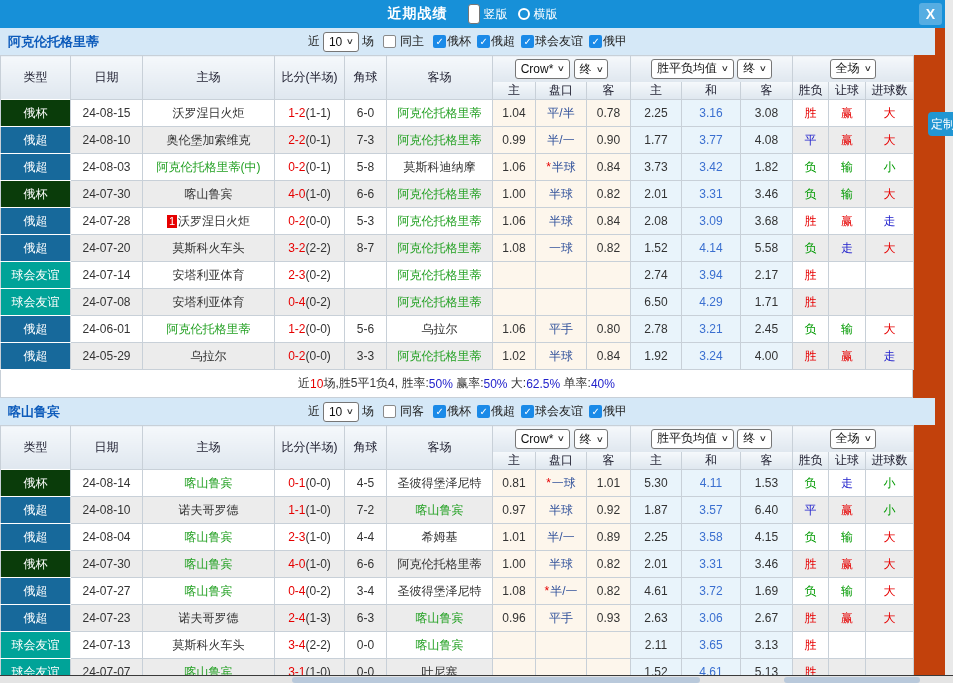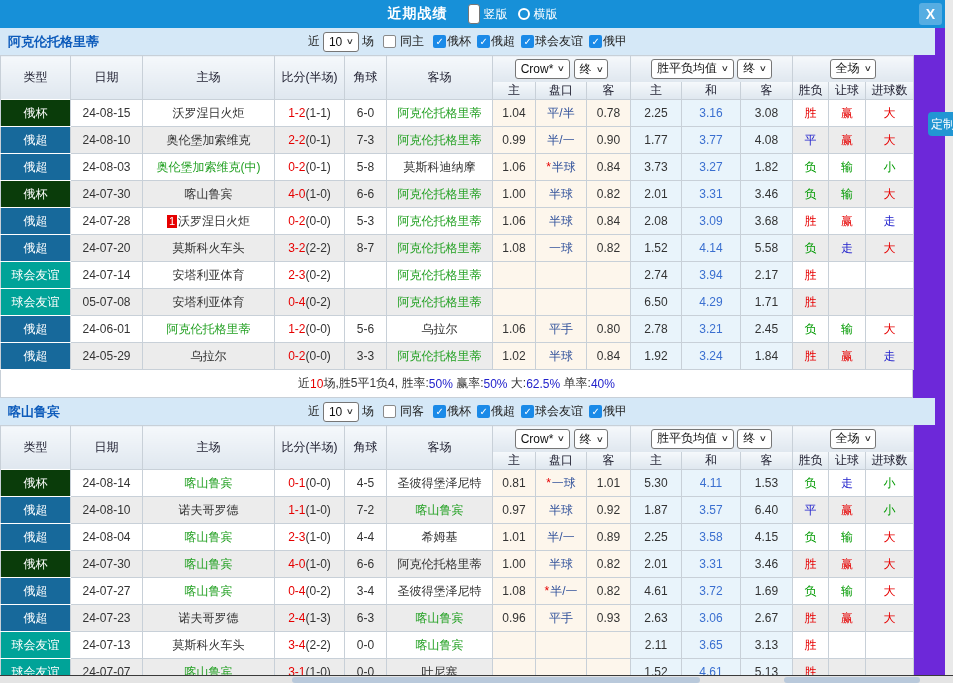--- a/index.html
+++ b/index.html
@@ -1,18 +1,18 @@
 <!DOCTYPE html>
 <html><head>
 <meta charset="utf-8">
 <style>
   * { box-sizing: border-box; margin: 0; padding: 0; }
   html,body { width: 953px; height: 683px; overflow: hidden; }
   body { background: #e9e9e9; font-family: "Liberation Sans", "DejaVu Sans", sans-serif; position: relative; }
-  .stage { position: absolute; left: 0; top: 0; width: 945px; height: 683px; background: #6d28d9; }
+  .stage { position: absolute; left: 0; top: 0; width: 945px; height: 683px; background: #c2410c; }
 
   
   .titlebar { position: relative; width: 945px; height: 28px; background: #1790d8; display: flex; align-items: center; justify-content: center; }
   .titlebar .title { color: #fff; font-weight: bold; font-size: 14px; letter-spacing: 1px; }
   .radio-group { display: inline-flex; align-items: center; margin-left: 4px; gap: 10px; padding-left: 16px; }
   .radio-item { display: inline-flex; align-items: center; gap: 4px; cursor: pointer; }
   .radio-circle { width: 12px; height: 12px; border: 2px solid #fff; border-radius: 50%; background: transparent; display: inline-block; }
   .radio-circle.sel { background: #fff; }
   .radio-label { color: #fff; font-size: 12px; }
   .close-btn { position: absolute; right: 3px; top: 3px; width: 23px; height: 22px; background: #56ade2; border-radius: 3px; display: flex; align-items: center; justify-content: center; cursor: pointer; }
@@ -203,29 +203,29 @@
             <td class="avg">1.77</td>
             <td class="avg mid">3.77</td>
             <td class="avg">4.08</td>
             <td class="res-b">平</td>
             <td class="res-r">赢</td>
             <td class="res-r">大</td>
           </tr>
           <tr class="">
             <td class="ct" style="background: rgb(23, 105, 155);">俄超</td>
             <td>24-08-03</td>
-            <td><span class="grn">奥伦堡加索维克(中)</span></td>
+            <td><span class="grn">阿克伦托格里蒂(中)</span></td>
             <td><span class="sc">0-2</span><span class="hf">(0-1)</span></td>
             <td>5-8</td>
             <td><span class="">莫斯科迪纳摩</span></td>
             <td class="odds">1.06</td>
             <td class="odds"><span class="star">*</span><span class="hc-text">半球</span></td>
             <td class="odds">0.84</td>
             <td class="avg">3.73</td>
-            <td class="avg mid">3.27</td>
+            <td class="avg mid">3.42</td>
             <td class="avg">1.82</td>
             <td class="res-g">负</td>
             <td class="res-g">输</td>
             <td class="res-g">小</td>
           </tr>
           <tr class="alt">
             <td class="ct" style="background: rgb(10, 60, 10);">俄杯</td>
             <td>24-07-30</td>
             <td><span class="">喀山鲁宾</span></td>
             <td><span class="sc">4-0</span><span class="hf">(1-0)</span></td>
@@ -287,21 +287,21 @@
             <td class="odds"></td>
             <td class="avg">2.74</td>
             <td class="avg mid">3.94</td>
             <td class="avg">2.17</td>
             <td class="res-r">胜</td>
             <td class=""></td>
             <td class=""></td>
           </tr>
           <tr class="alt">
             <td class="ct" style="background: rgb(0, 163, 152);">球会友谊</td>
-            <td>05-07-08</td>
+            <td>24-07-08</td>
             <td><span class="">安塔利亚体育</span></td>
             <td><span class="sc">0-4</span><span class="hf">(0-2)</span></td>
             <td></td>
             <td><span class="grn">阿克伦托格里蒂</span></td>
             <td class="odds"></td>
             <td class="odds"><span class="hc-text"></span></td>
             <td class="odds"></td>
             <td class="avg">6.50</td>
             <td class="avg mid">4.29</td>
             <td class="avg">1.71</td>
@@ -331,21 +331,21 @@
             <td>24-05-29</td>
             <td><span class="">乌拉尔</span></td>
             <td><span class="sc">0-2</span><span class="hf">(0-0)</span></td>
             <td>3-3</td>
             <td><span class="grn">阿克伦托格里蒂</span></td>
             <td class="odds">1.02</td>
             <td class="odds"><span class="hc-text">半球</span></td>
             <td class="odds">0.84</td>
             <td class="avg">1.92</td>
             <td class="avg mid">3.24</td>
-            <td class="avg">1.84</td>
+            <td class="avg">4.00</td>
             <td class="res-r">胜</td>
             <td class="res-r">赢</td>
             <td class="res-b">走</td>
           </tr>
         </tbody>
     </table>
     <div class="summary" id="summary-0">
         <span class="seg-d">近</span>
         <span class="seg-r">10</span>
         <span class="seg-d">场,胜5平1负4, 胜率:</span>

